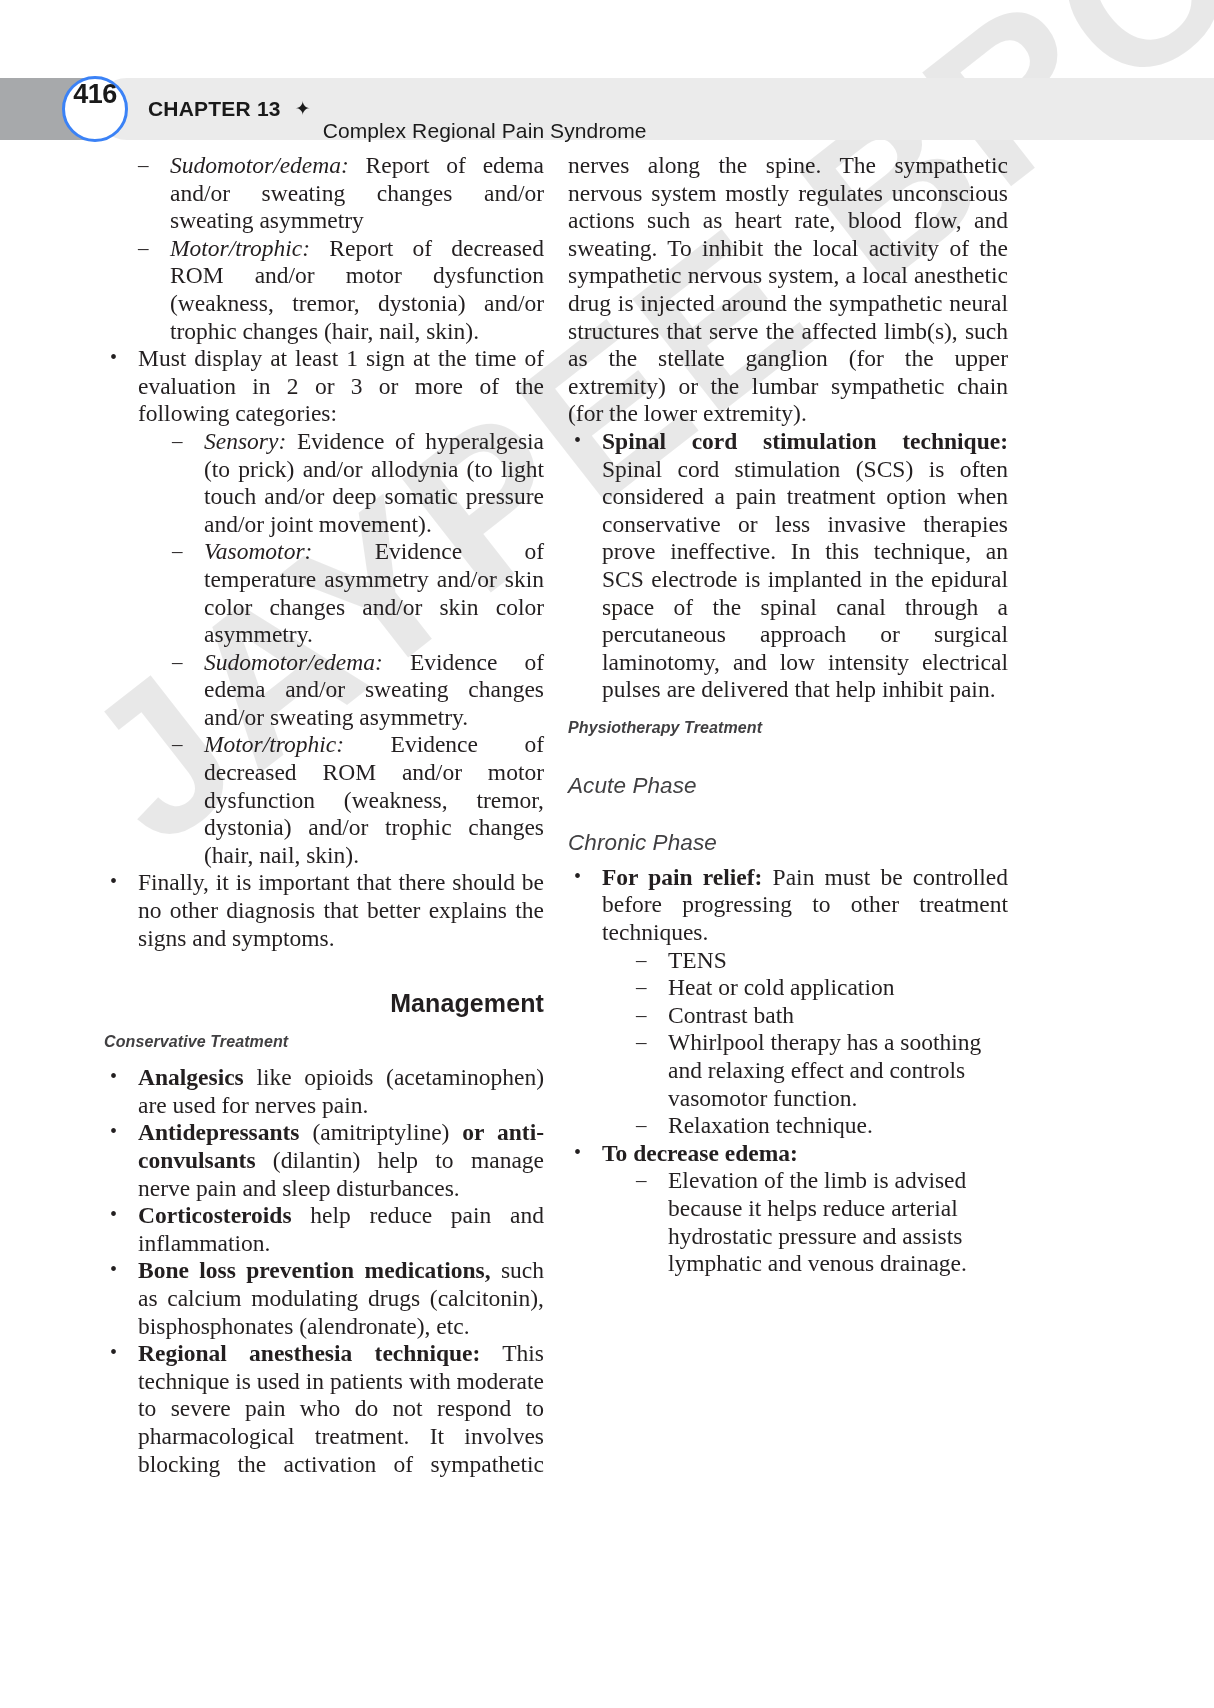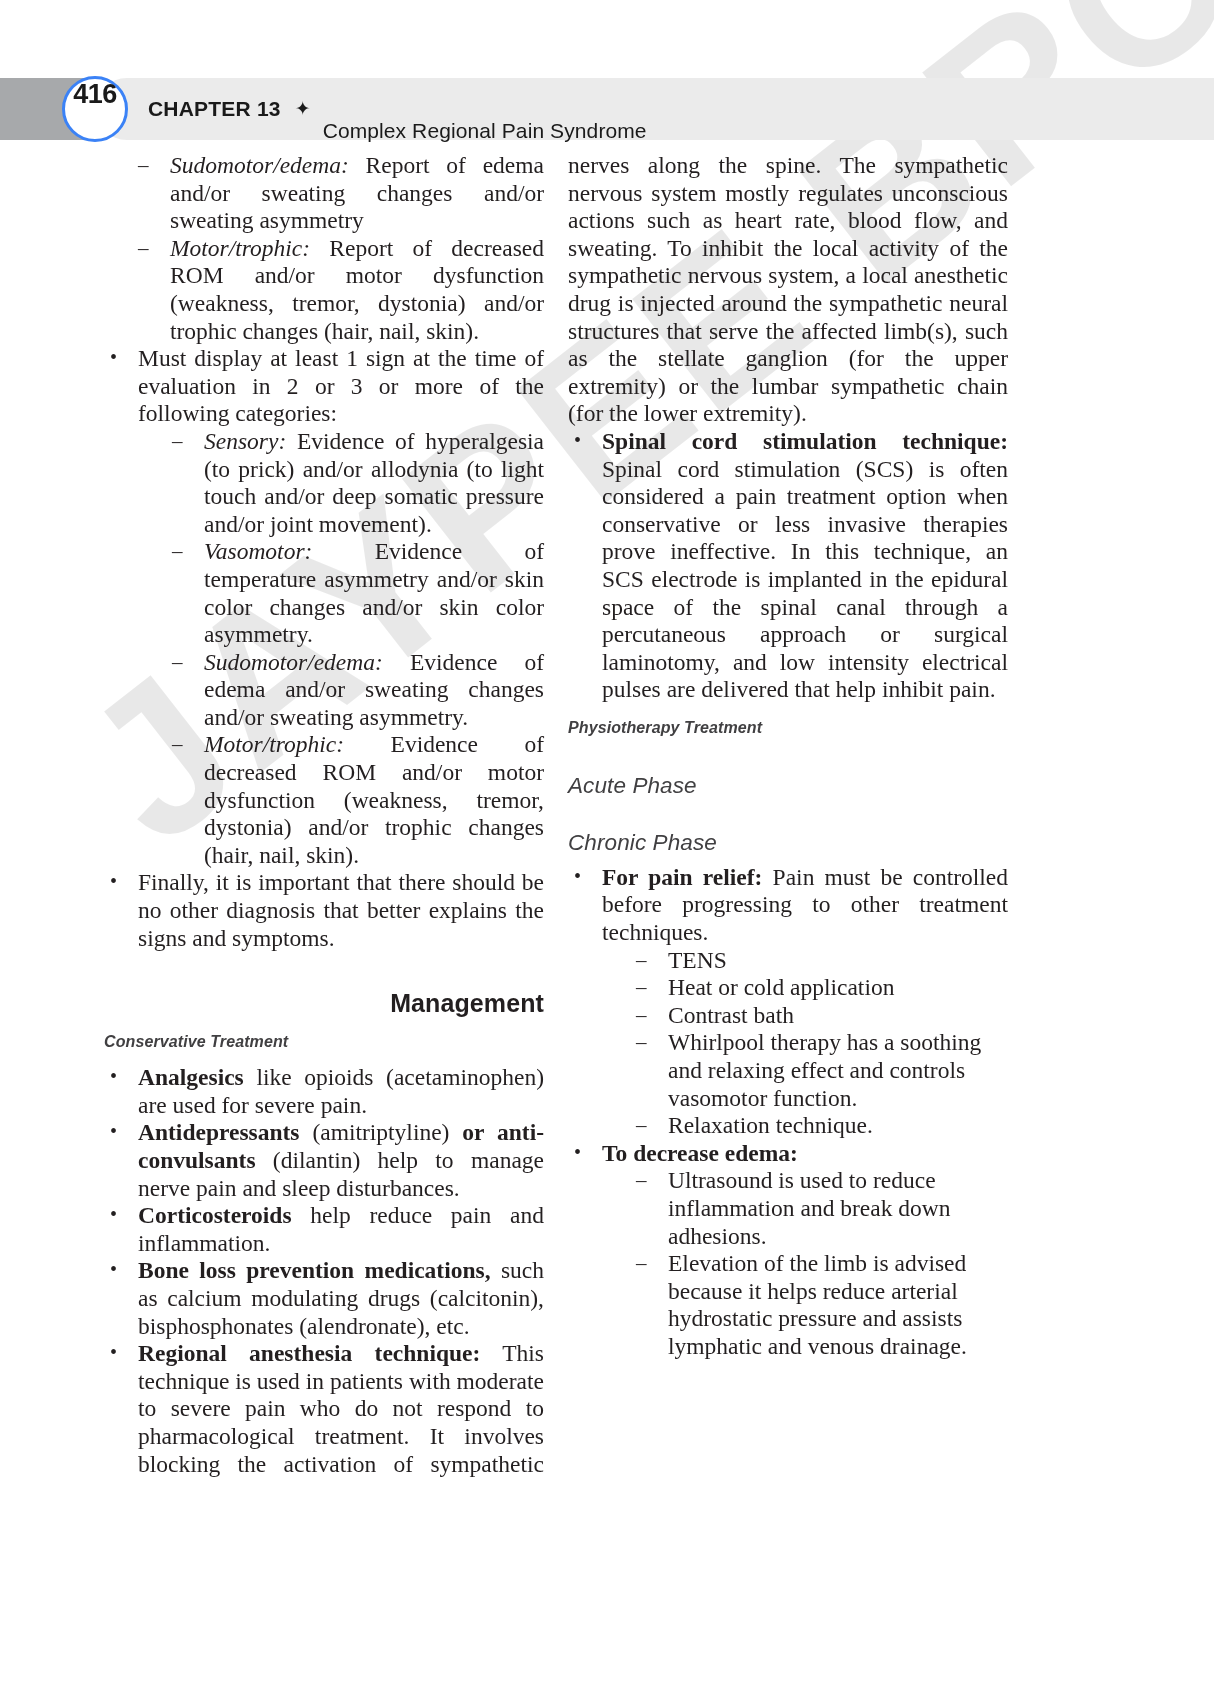--- a/index.html
+++ b/index.html
@@ -264,21 +264,21 @@
       <li class="b1">
         <span>Finally, it is important that there should be no other diagnosis that better explains the signs and symptoms.</span>
       </li>
     </ul>
 
     <h2 class="h-main">Management</h2>
     <h3 class="h-sub">Conservative Treatment</h3>
 
     <ul class="bullets">
       <li class="b1">
-        <b class="bd">Analgesics</b><span> like opioids (acetaminophen) are used for severe pain.</span>
+        <b class="bd">Analgesics</b><span> like opioids (acetaminophen) are used for nerves pain.</span>
       </li>
       <li class="b1">
         <b class="bd">Antidepressants</b><span> (amitriptyline) </span><b class="bd">or anti-convulsants</b><span> (dilantin) help to manage nerve pain and sleep disturbances.</span>
       </li>
       <li class="b1">
         <b class="bd">Corticosteroids</b><span> help reduce pain and inflammation.</span>
       </li>
       <li class="b1">
         <b class="bd">Bone loss prevention medications,</b><span> such as calcium modulating drugs (calcitonin), bisphosphonates (alendronate), etc.</span>
       </li>
@@ -311,21 +311,20 @@
           <li class="b2">TENS</li>
           <li class="b2">Heat or cold application</li>
           <li class="b2">Contrast bath</li>
           <li class="b2">Whirlpool therapy has a soothing and relaxing effect and controls vasomotor function.</li>
           <li class="b2">Relaxation technique.</li>
         </ul>
       </li>
       <li class="b1">
         <b class="bd">To decrease edema:</b><span></span>
         <ul class="dashes tight">
-          <li class="b2">Ultrasound is used to reduce inflammation and break down adhesions.</li>
           <li class="b2">Elevation of the limb is advised because it helps reduce arterial hydrostatic pressure and assists lymphatic and venous drainage.</li>
         </ul>
       </li>
     </ul>
 
   </div>
 
 </div>
 
 </body></html>

